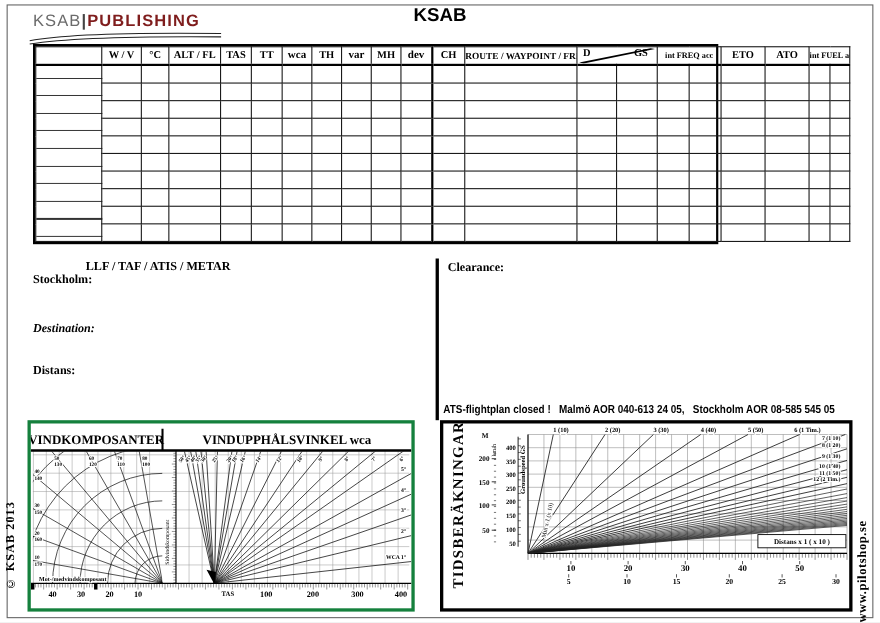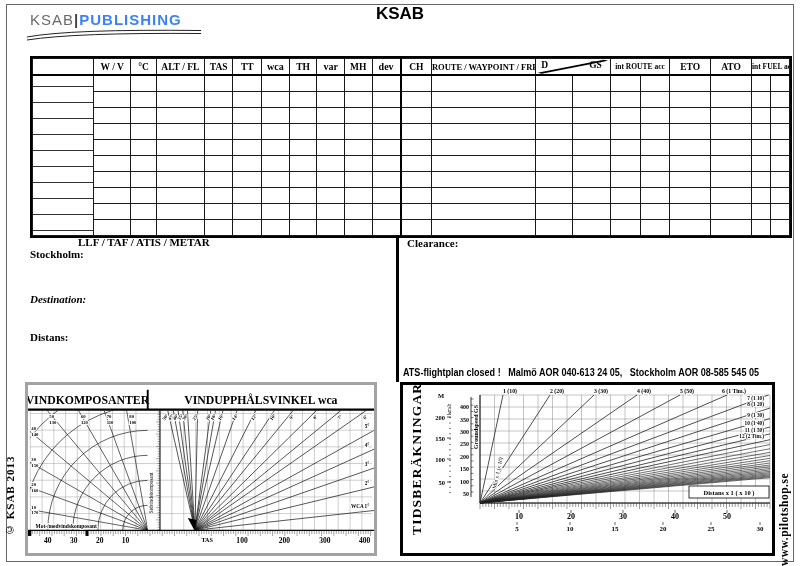--- a/index.html
+++ b/index.html
@@ -4,30 +4,30 @@
 <style>
   html,body{margin:0;padding:0;background:#e8e8e8;}
   .page{position:relative;width:800px;height:566px;background:#fff;overflow:hidden;
         font-family:"Liberation Serif",serif;color:#000;}
   .page-border{position:absolute;left:6px;top:4px;width:786px;height:556px;border:1px solid #666;}
 
   
   .logo{position:absolute;left:30px;top:11px;font-family:"Liberation Sans",sans-serif;font-size:15px;letter-spacing:1px;white-space:nowrap;}
   .logo-ksab{color:#6b6b6b;font-weight:400;}
   .logo-sep{color:#444;font-weight:700;}
-  .logo-pub{color:#3b82f6;font-weight:700;}
+  .logo-pub{color:#7f1d1d;font-weight:700;}
   .logo-swoosh{position:absolute;left:-5px;top:16px;}
 
   
   .title{position:absolute;left:0;right:0;top:5px;text-align:center;font-family:"Liberation Sans",sans-serif;font-weight:bold;line-height:1.1;}
   .title-1{font-size:17px;}
   .title-2{font-size:21px;letter-spacing:.5px;}
 
   
-  .table-wrap{position:absolute;left:30px;top:56px;width:762px;border:2.5px solid #000;box-sizing:border-box;background:#fff;}
+  .table-wrap{position:absolute;left:30px;top:40px;width:623px;border:2.5px solid #000;box-sizing:border-box;background:#fff;}
   table.flight{border-collapse:collapse;width:100%;table-layout:fixed;}
   table.flight th,table.flight td{border:1px solid #1a1a1a;padding:0;}
   table.flight thead th{height:15px;font-size:9.5px;font-weight:bold;border-bottom:2px solid #000;overflow:hidden;white-space:nowrap;}
   table.flight thead th.sm{font-size:10px;}
   table.flight thead th.sm2{font-size:7.5px;}
   table.flight thead th.route{font-size:8.5px;}
   table.flight tbody td{height:15px;}
   table.flight .tl{border-left:2.5px solid #000;}
   th.diag{position:relative;}
   th.diag .dlab{position:absolute;left:5px;top:1px;font-size:9.5px;}
@@ -40,21 +40,21 @@
   .weather-header{left:78px;top:236px;}
   .dep-lbl{left:30px;top:248px;}
   .dest-lbl{left:30px;top:293px;font-style:italic;}
   .enr-lbl{left:30px;top:331px;}
   .clr-lbl{left:407px;top:237px;}
   .mid-divider{position:absolute;left:396px;top:235px;width:3px;height:147px;background:#000;}
   .ats-line{position:absolute;left:403px;top:366px;width:372px;font-family:"Liberation Sans",sans-serif;
             font-weight:bold;font-size:10.5px;white-space:pre;transform:scaleX(.86);transform-origin:left center;}
 
   
-  .wind-panel{position:absolute;left:25px;top:382px;width:352px;height:174px;border:3px solid #a3a3a3;box-sizing:border-box;background:#fff;}
+  .wind-panel{position:absolute;left:25px;top:382px;width:352px;height:174px;border:3px solid #15803d;box-sizing:border-box;background:#fff;}
   .time-panel{position:absolute;left:400px;top:382px;width:375px;height:174px;border:3px solid #000;box-sizing:border-box;background:#fff;}
   .wind-panel svg,.time-panel svg{display:block;width:100%;height:100%;font-family:"Liberation Serif",serif;}
 
   .copyright{position:absolute;left:4px;top:436px;height:100px;writing-mode:vertical-rl;transform:rotate(180deg);
              font-weight:bold;font-size:11px;letter-spacing:1px;white-space:nowrap;}
   .website{position:absolute;left:778px;top:424px;height:142px;writing-mode:vertical-rl;transform:rotate(180deg);
            font-weight:bold;font-size:11.5px;letter-spacing:.5px;white-space:nowrap;}
 </style>
 </head>
 <body>
@@ -114,21 +114,21 @@
             <th class="sm">dev</th>
             <th class="tl">CH</th>
             <th class="route">ROUTE / WAYPOINT / FREQ</th>
             <th colspan="2" class=" diag">
               <svg viewBox="0 0 10 10" preserveAspectRatio="none">
                 <line x1="0.5" y1="9.5" x2="9.5" y2="0.8" stroke="#000" stroke-width="0.8"></line>
               </svg>
               <span class="dlab">D</span>
               <span class="glab">GS</span>
             </th>
-            <th colspan="2" class="sm2">int ROUTE acc</th>
+            <th colspan="2" class="sm2">int FREQ acc</th>
             <th>ETO</th>
             <th>ATO</th>
             <th colspan="2" class="sm2">int FUEL acc</th>
           </tr>
         </thead>
         <tbody>
           <tr>
             <td rowspan="10" class="leg-col"></td>
             <td></td>
             <td></td>

